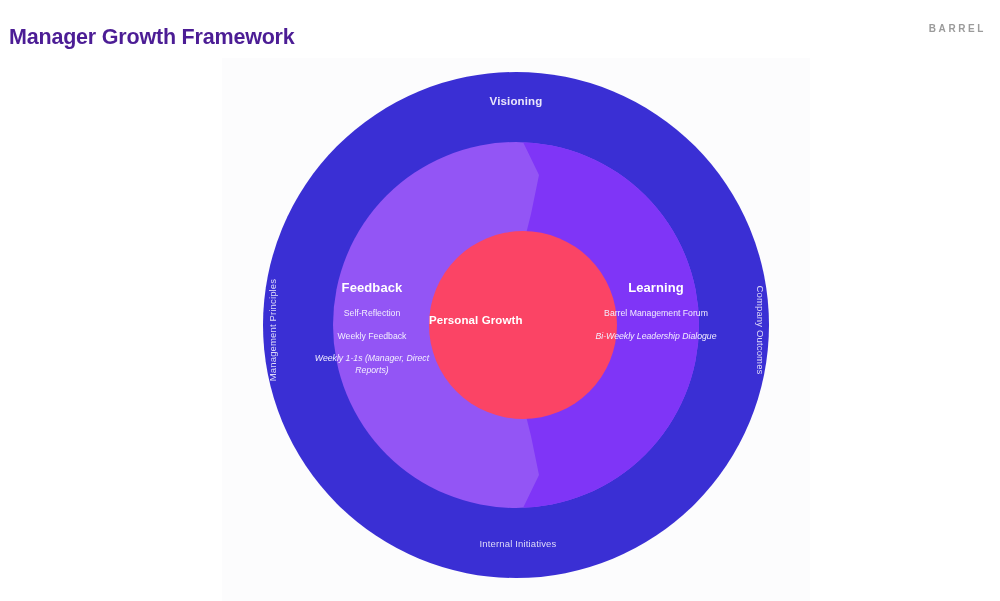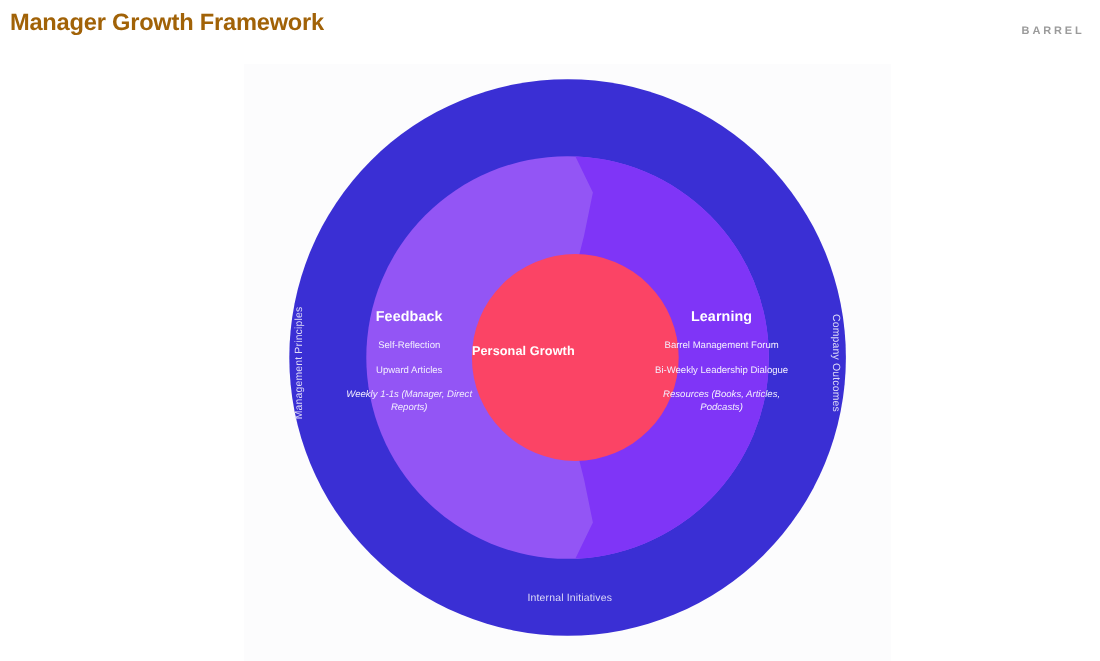--- a/index.html
+++ b/index.html
@@ -20,24 +20,24 @@
     position: relative;
     width: 1000px;
     height: 601px;
     background: #ffffff;
   }
 
   
   #page-title {
     position: absolute;
     left: 9px;
-    top: 8px;
+    top: 25px;
     font-size: 21.5px;
     font-weight: bold;
-    color: #a16207;
+    color: #4c1d95;
     letter-spacing: -0.2px;
     white-space: nowrap;
   }
   #brand-logo {
     position: absolute;
     right: 14px;
     top: 23px;
     font-size: 10px;
     font-weight: bold;
     letter-spacing: 2.6px;
@@ -199,39 +199,39 @@
       <div class="ring" id="ring-outer"></div>
 
       <div class="ring" id="ring-middle">
         <svg id="ring-middle-right" viewBox="0 0 366 366">
           <path d="M 190 0 L 206 33 L 198 72 L 186 120 L 184 183 L 186 246 L 198 294 L 206 333 L 190 366 L 366 366 L 366 0 Z" fill="#7f35f7"></path>
         </svg>
       </div>
 
       <div class="ring" id="ring-inner"></div>
 
+      <div class="outer-label" id="label-top">Visioning</div>
 
       <div class="outer-label" id="label-bottom">Internal Initiatives</div>
 
       <div class="outer-label" id="label-left">Management Principles</div>
 
       <div class="outer-label" id="label-right">Company Outcomes</div>
 
       <div class="column" id="column-feedback">
         <div class="column-title">Feedback</div>
         <div class="column-item">Self-Reflection</div>
-        <div class="column-item">Upward Articles</div>
+        <div class="column-item">Weekly Feedback</div>
         <div class="column-item">Weekly 1-1s (Manager, Direct Reports)</div>
       </div>
 
       <div class="column" id="column-learning">
         <div class="column-title">Learning</div>
         <div class="column-item">Barrel Management Forum</div>
         <div class="column-item">Bi-Weekly Leadership Dialogue</div>
-        <div class="column-item">Resources (Books, Articles, Podcasts)</div>
       </div>
 
       <div id="label-center">Personal Growth</div>
 
     </div>
   </div>
 
 </div>
 
 </body></html>

